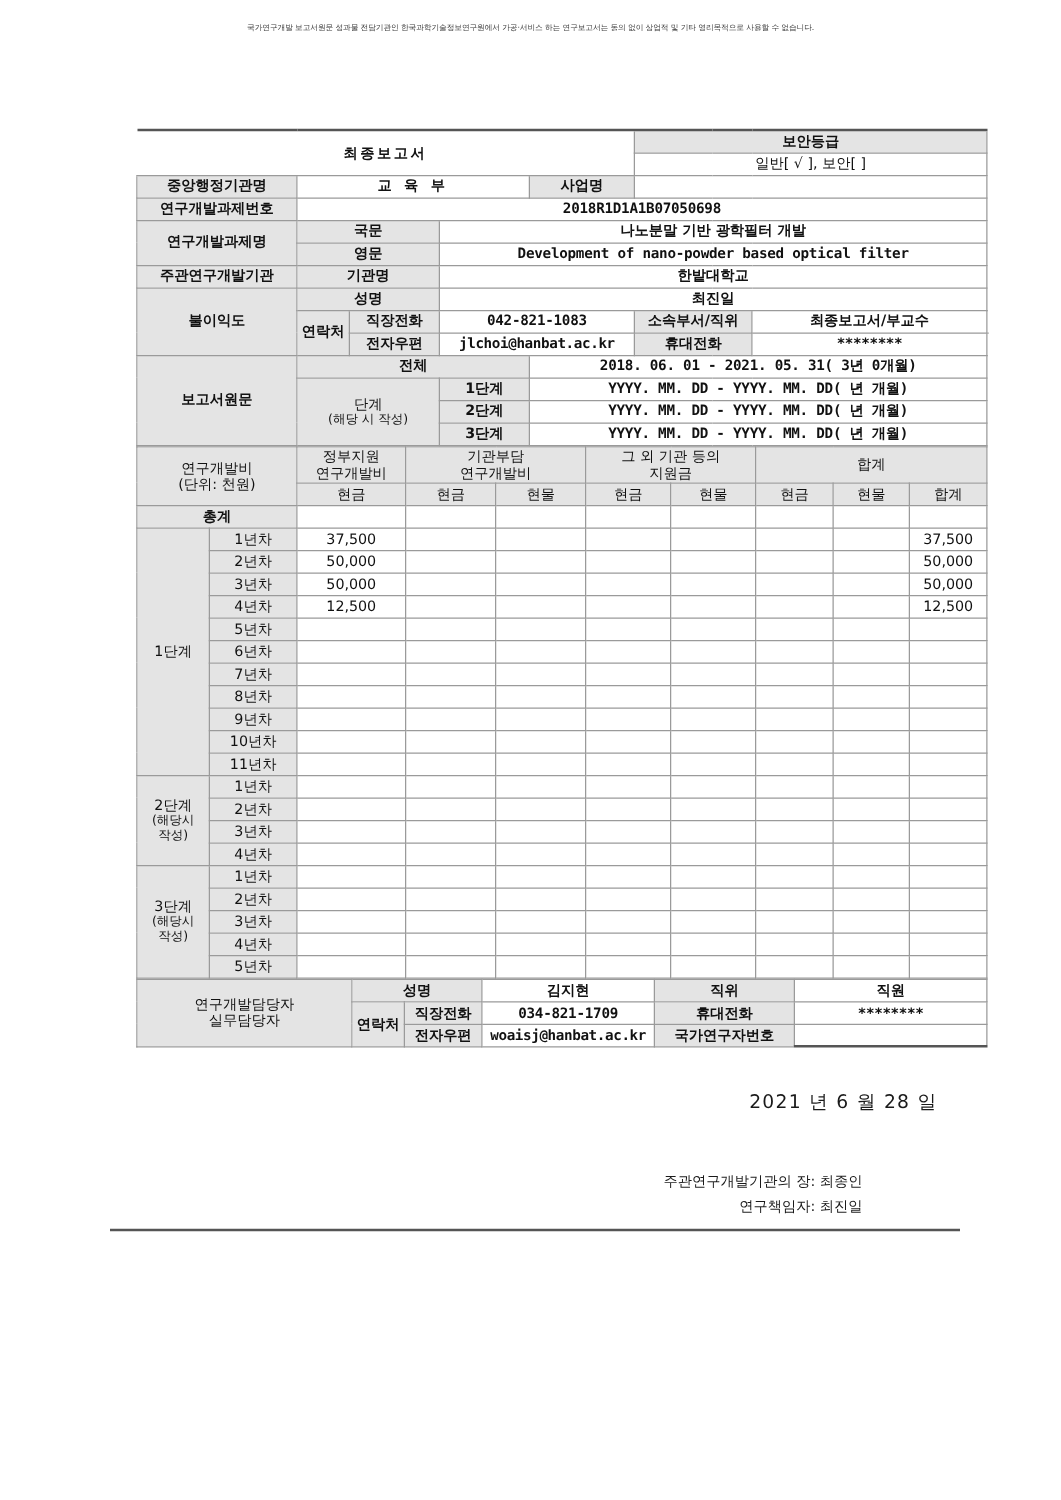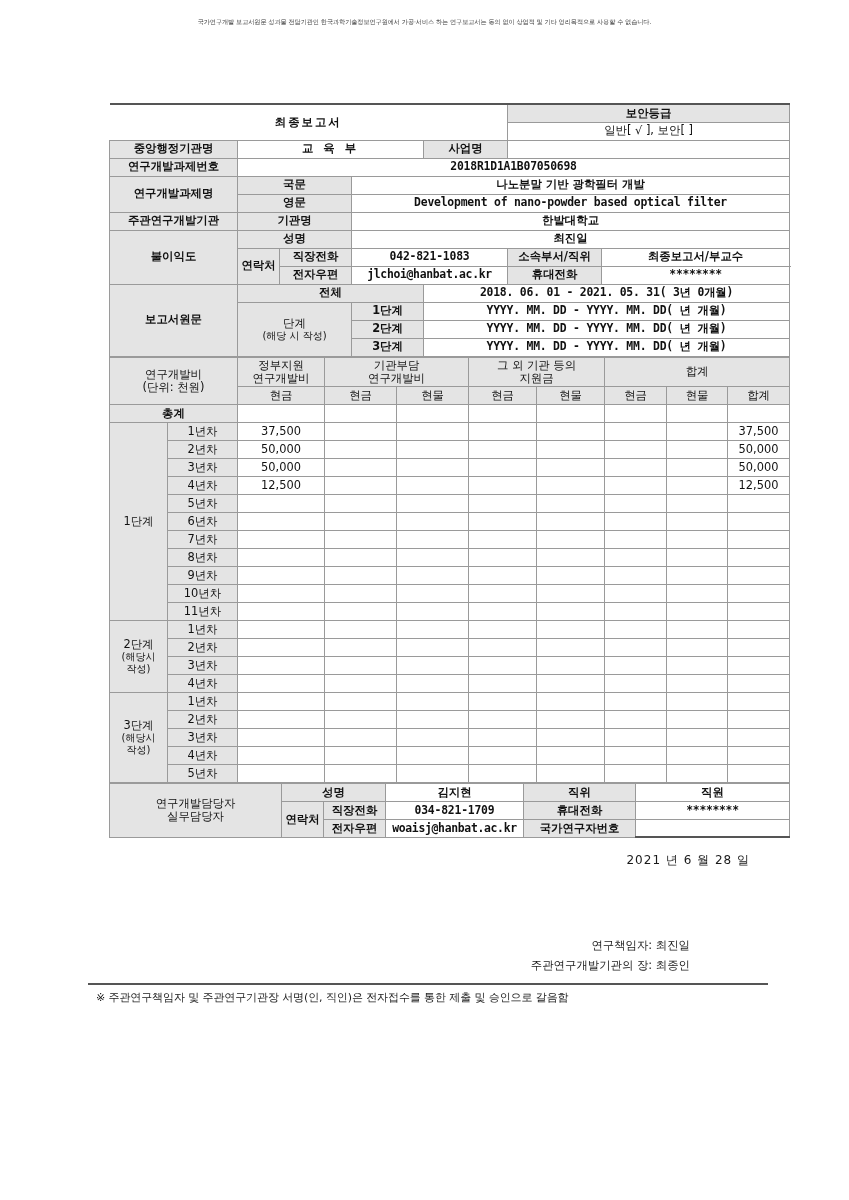--- a/index.html
+++ b/index.html
@@ -78,24 +78,24 @@
     top: 862px;
     width: 680px;
     font-size: 11.2px;
     line-height: 1.65;
     text-align: justify;
     letter-spacing: -0.1px;
   }
   .date-line {
     position: absolute;
     left: 88px;
-    top: 852px;
+    top: 872px;
     width: 680px;
     text-align: right;
-    font-size: 12px;
+    font-size: 15px;
     letter-spacing: 1px;
     padding-right: 18px;
   }
   .sign-block {
     position: absolute;
     left: 88px;
     top: 936px;
     width: 680px;
     text-align: right;
     font-size: 11.4px;
@@ -540,20 +540,19 @@
           <td class="hdr tall smaller">국가연구자번호</td>
           <td class="tall botline"></td>
         </tr>
       </tbody>
     </table>
   </div>
 
   <div class="date-line">2021 년    6 월   28 일</div>
 
   <div class="sign-block">
+    <div>주관연구개발기관의 장: 최종인</div>
     <div>연구책임자: 최진일</div>
-    <div>주관연구개발기관의 장: 최종인</div>
   </div>
 
   <div class="rule"></div>
-  <div class="footnote">※ 주관연구책임자 및 주관연구기관장 서명(인, 직인)은 전자접수를 통한 제출 및 승인으로 갈음함</div>
 
 </div>
 
 </body></html>

